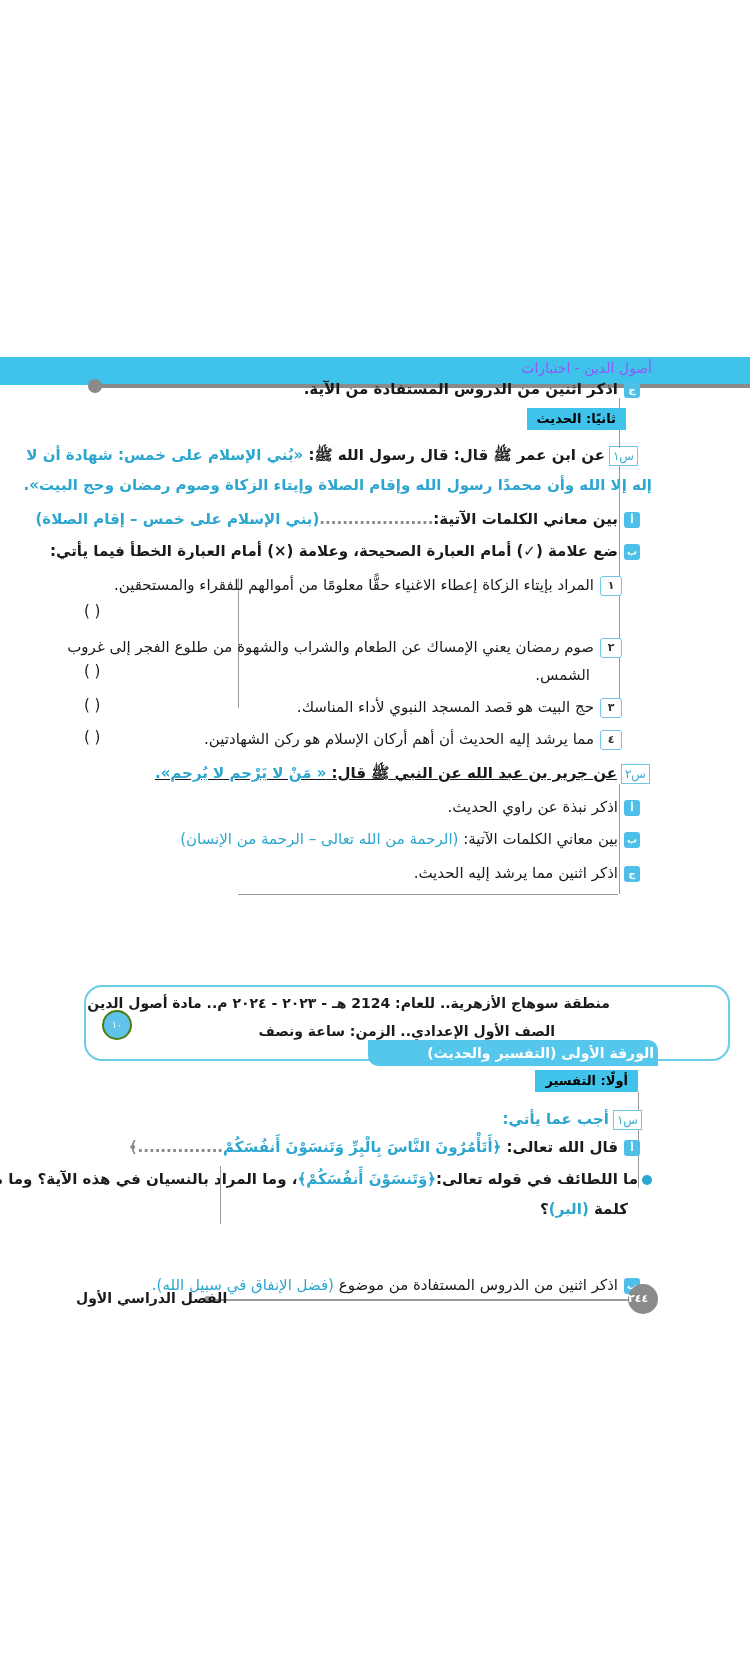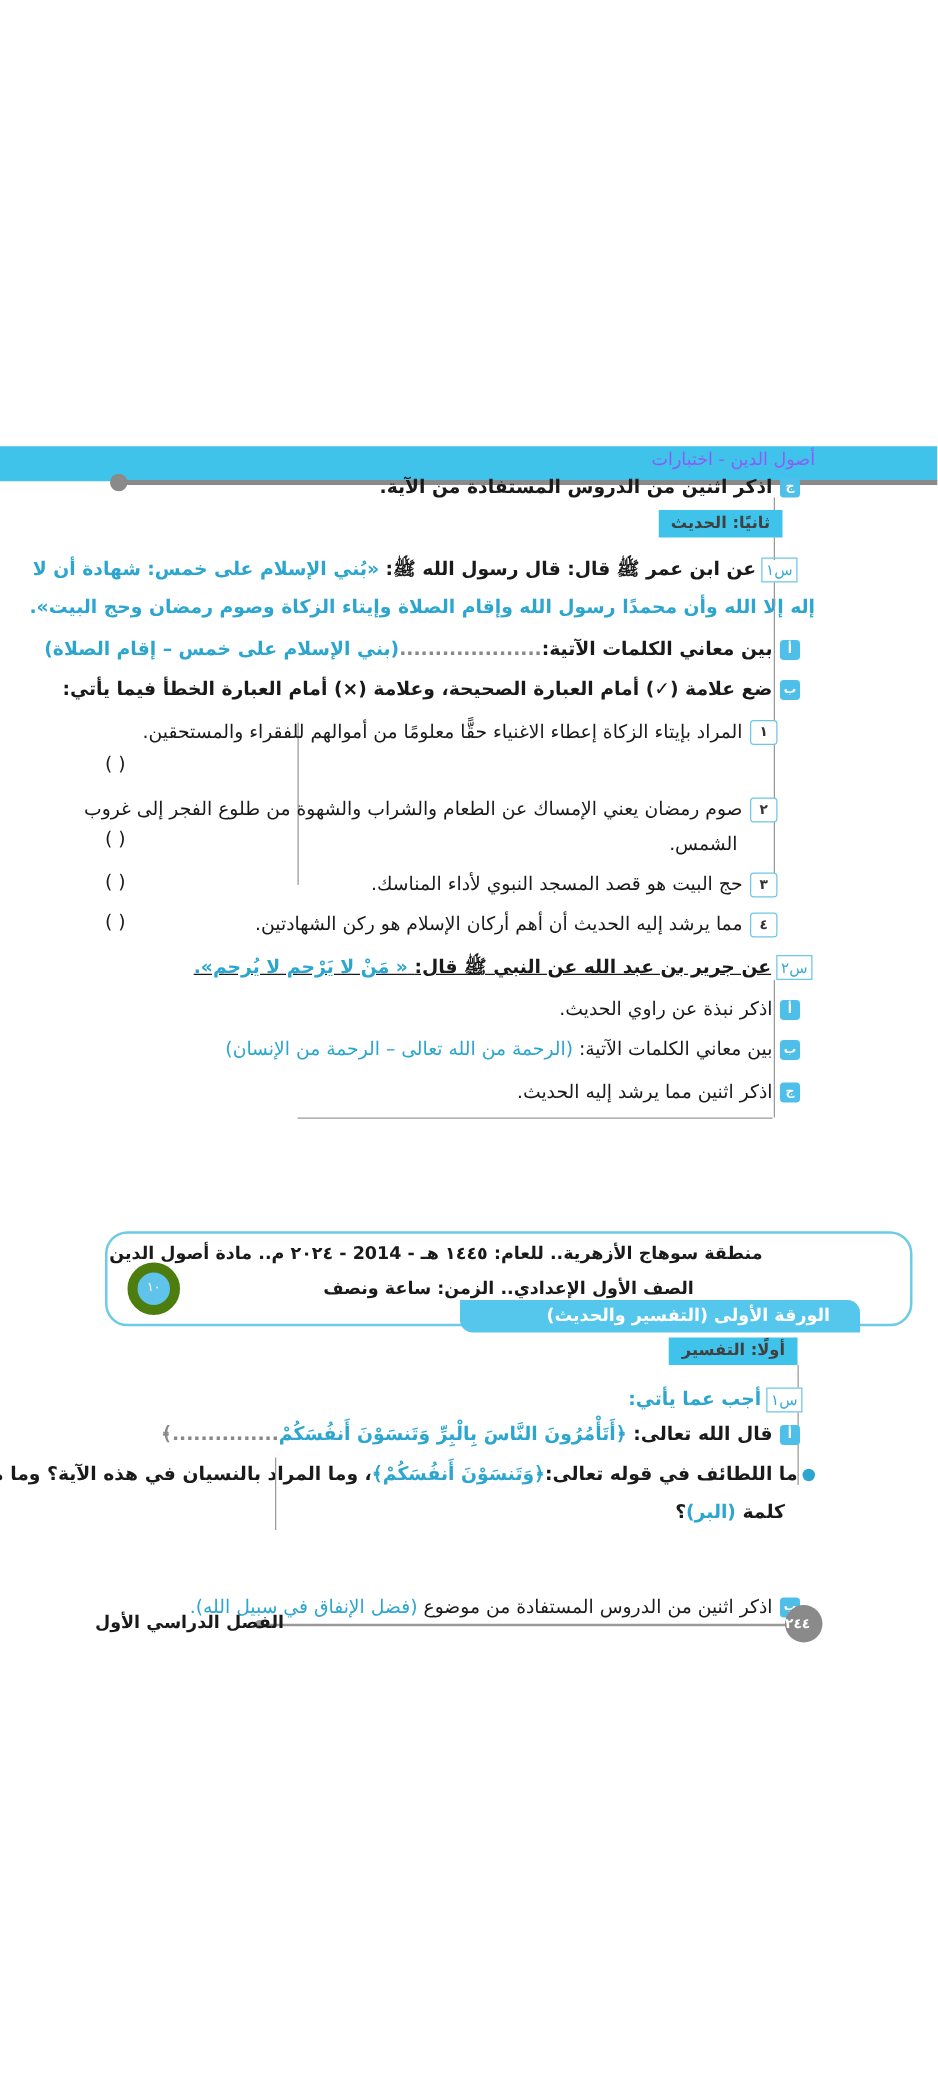--- a/index.html
+++ b/index.html
@@ -14,30 +14,30 @@
 
   .line { position:absolute; right:110px; direction:rtl; font-size:15px; line-height:22px; white-space:nowrap; font-weight:bold; }
   .line.normal { font-weight:normal; }
   .blue { color:#2ca6cf; }
   .num-badge { display:inline-block; width:16px; height:16px; background:#4ebfe8; border-radius:3px; color:#fff;
                font-size:10px; line-height:16px; text-align:center; vertical-align:middle; margin-left:6px; font-weight:bold; }
   .box-badge { display:inline-block; min-width:16px; height:18px; border:1px solid #6fc6e6; border-radius:3px; color:#333;
                font-size:11px; line-height:18px; text-align:center; vertical-align:middle; margin-left:6px; padding:0 2px; background:#fff; font-weight:bold; }
   .q-badge { display:inline-block; height:18px; border:1px solid #6fc6e6; color:#3aa9d4; font-size:12px; line-height:18px;
              padding:0 3px; vertical-align:middle; margin-left:4px; font-weight:normal; }
-  .section-tab { position:absolute; background:#3fc3ea; color:#404040; font-size:13px; line-height:22px; padding:0 10px; direction:rtl; font-weight:bold; }
+  .section-tab { position:absolute; background:#3fc3ea; color:#000000; font-size:13px; line-height:22px; padding:0 10px; direction:rtl; font-weight:bold; }
   .vline { position:absolute; width:1px; background:#9a9a9a; }
   .paren { position:absolute; font-size:15px; color:#1a1a1a; }
 
   .info-box { position:absolute; left:84px; top:985px; width:642px; height:72px; border:2px solid #6ccbe6; border-radius:18px; }
   .info-line { position:absolute; right:140px; direction:rtl; font-size:14px; font-weight:bold; white-space:nowrap; }
   .info-circle { position:absolute; left:102px; top:1010px; width:26px; height:26px; border-radius:50%; background:#5fc3ea;
-                 border:8px solid #4d7c0f; color:#fff; font-size:10px; line-height:26px; text-align:center; }
-  .paper-tab { position:absolute; left:368px; top:1040px; width:320px; height:26px; background:#55c7ec; border-radius:0 10px 0 10px;
-               color:#fff; font-size:14px; font-weight:bold; direction:rtl; text-align:right; padding-right:24px; line-height:26px; box-sizing:border-box; }
+                 border:2px solid #4d7c0f; color:#fff; font-size:10px; line-height:26px; text-align:center; }
+  .paper-tab { position:absolute; left:368px; top:1040px; width:290px; height:26px; background:#55c7ec; border-radius:0 10px 0 10px;
+               color:#fff; font-size:14px; font-weight:bold; direction:rtl; text-align:right; padding-right:4px; line-height:26px; box-sizing:border-box; }
   .bullet-dot { display:inline-block; width:10px; height:10px; border-radius:50%; background:#2ca6cf; vertical-align:middle; margin-left:4px; }
 
   .footer-line { position:absolute; left:210px; top:1299px; width:420px; height:2px; background:#9a9a9a; }
   .footer-dot { position:absolute; left:204px; top:1296px; width:7px; height:7px; border-radius:50%; background:#9a9a9a; }
   .page-circle { position:absolute; left:628px; top:1284px; width:30px; height:30px; border-radius:50%; background:#8a8a8a;
                  color:#fff; font-size:11px; line-height:30px; text-align:left; font-weight:bold; }
   .footer-text { position:absolute; left:76px; top:1290px; font-size:14px; font-weight:bold; direction:rtl; }
 </style>
 </head>
 <body>
@@ -100,21 +100,21 @@
 </div>
 <div class="line normal" style="top:828px;">
   <span class="num-badge">ب</span><span>بين معاني الكلمات الآتية:</span> <span class="blue">(الرحمة من الله تعالى – الرحمة من الإنسان)</span>
 </div>
 <div class="line normal" style="top:862px;">
   <span class="num-badge">ج</span><span>اذكر اثنين مما يرشد إليه الحديث.</span>
 </div>
 <div class="vline" style="left:238px; top:894px; height:1px; width:380px;"></div>
 
 <div class="info-box"></div>
-<div class="info-line" style="top:995px;">منطقة سوهاج الأزهرية.. للعام: ١٤٤٥ هـ - 2014 - ٢٠٢٤ م.. مادة أصول الدين</div>
+<div class="info-line" style="top:995px;">منطقة سوهاج الأزهرية.. للعام: 2124 هـ - ٢٠٢٣ - ٢٠٢٤ م.. مادة أصول الدين</div>
 <div class="info-line" style="top:1023px; right:195px;">الصف الأول الإعدادي.. الزمن: ساعة ونصف</div>
 <div class="info-circle">١٠</div>
 
 <div class="paper-tab">الورقة الأولى (التفسير والحديث)</div>
 <div class="section-tab" style="right:112px; top:1070px;">أولًا: التفسير</div>
 <div class="vline" style="left:638px; top:1092px; height:18px;"></div>
 
 <div class="line" style="top:1108px; right:108px;">
   <span class="q-badge">س١</span><span class="blue">أجب عما يأتي:</span>
 </div>

